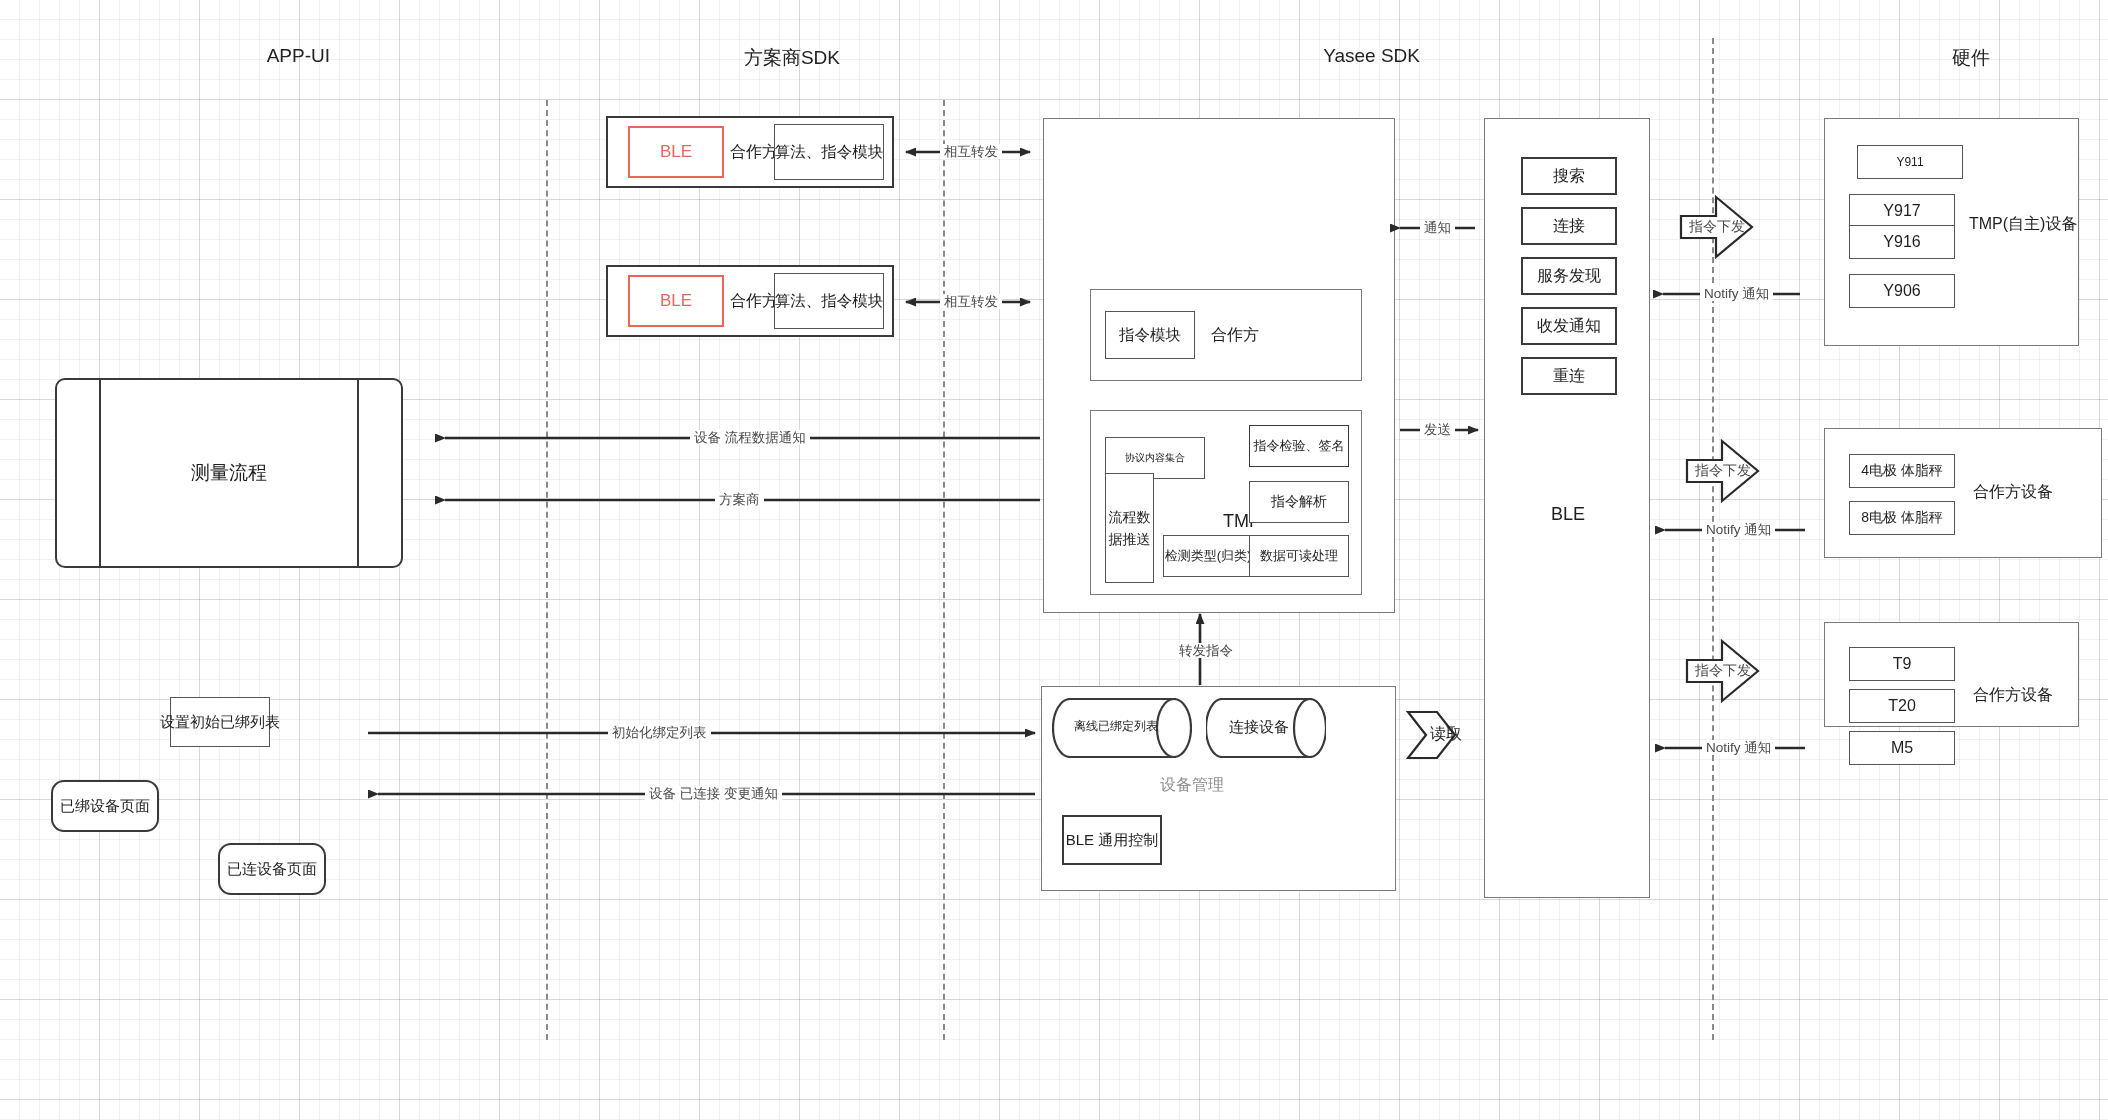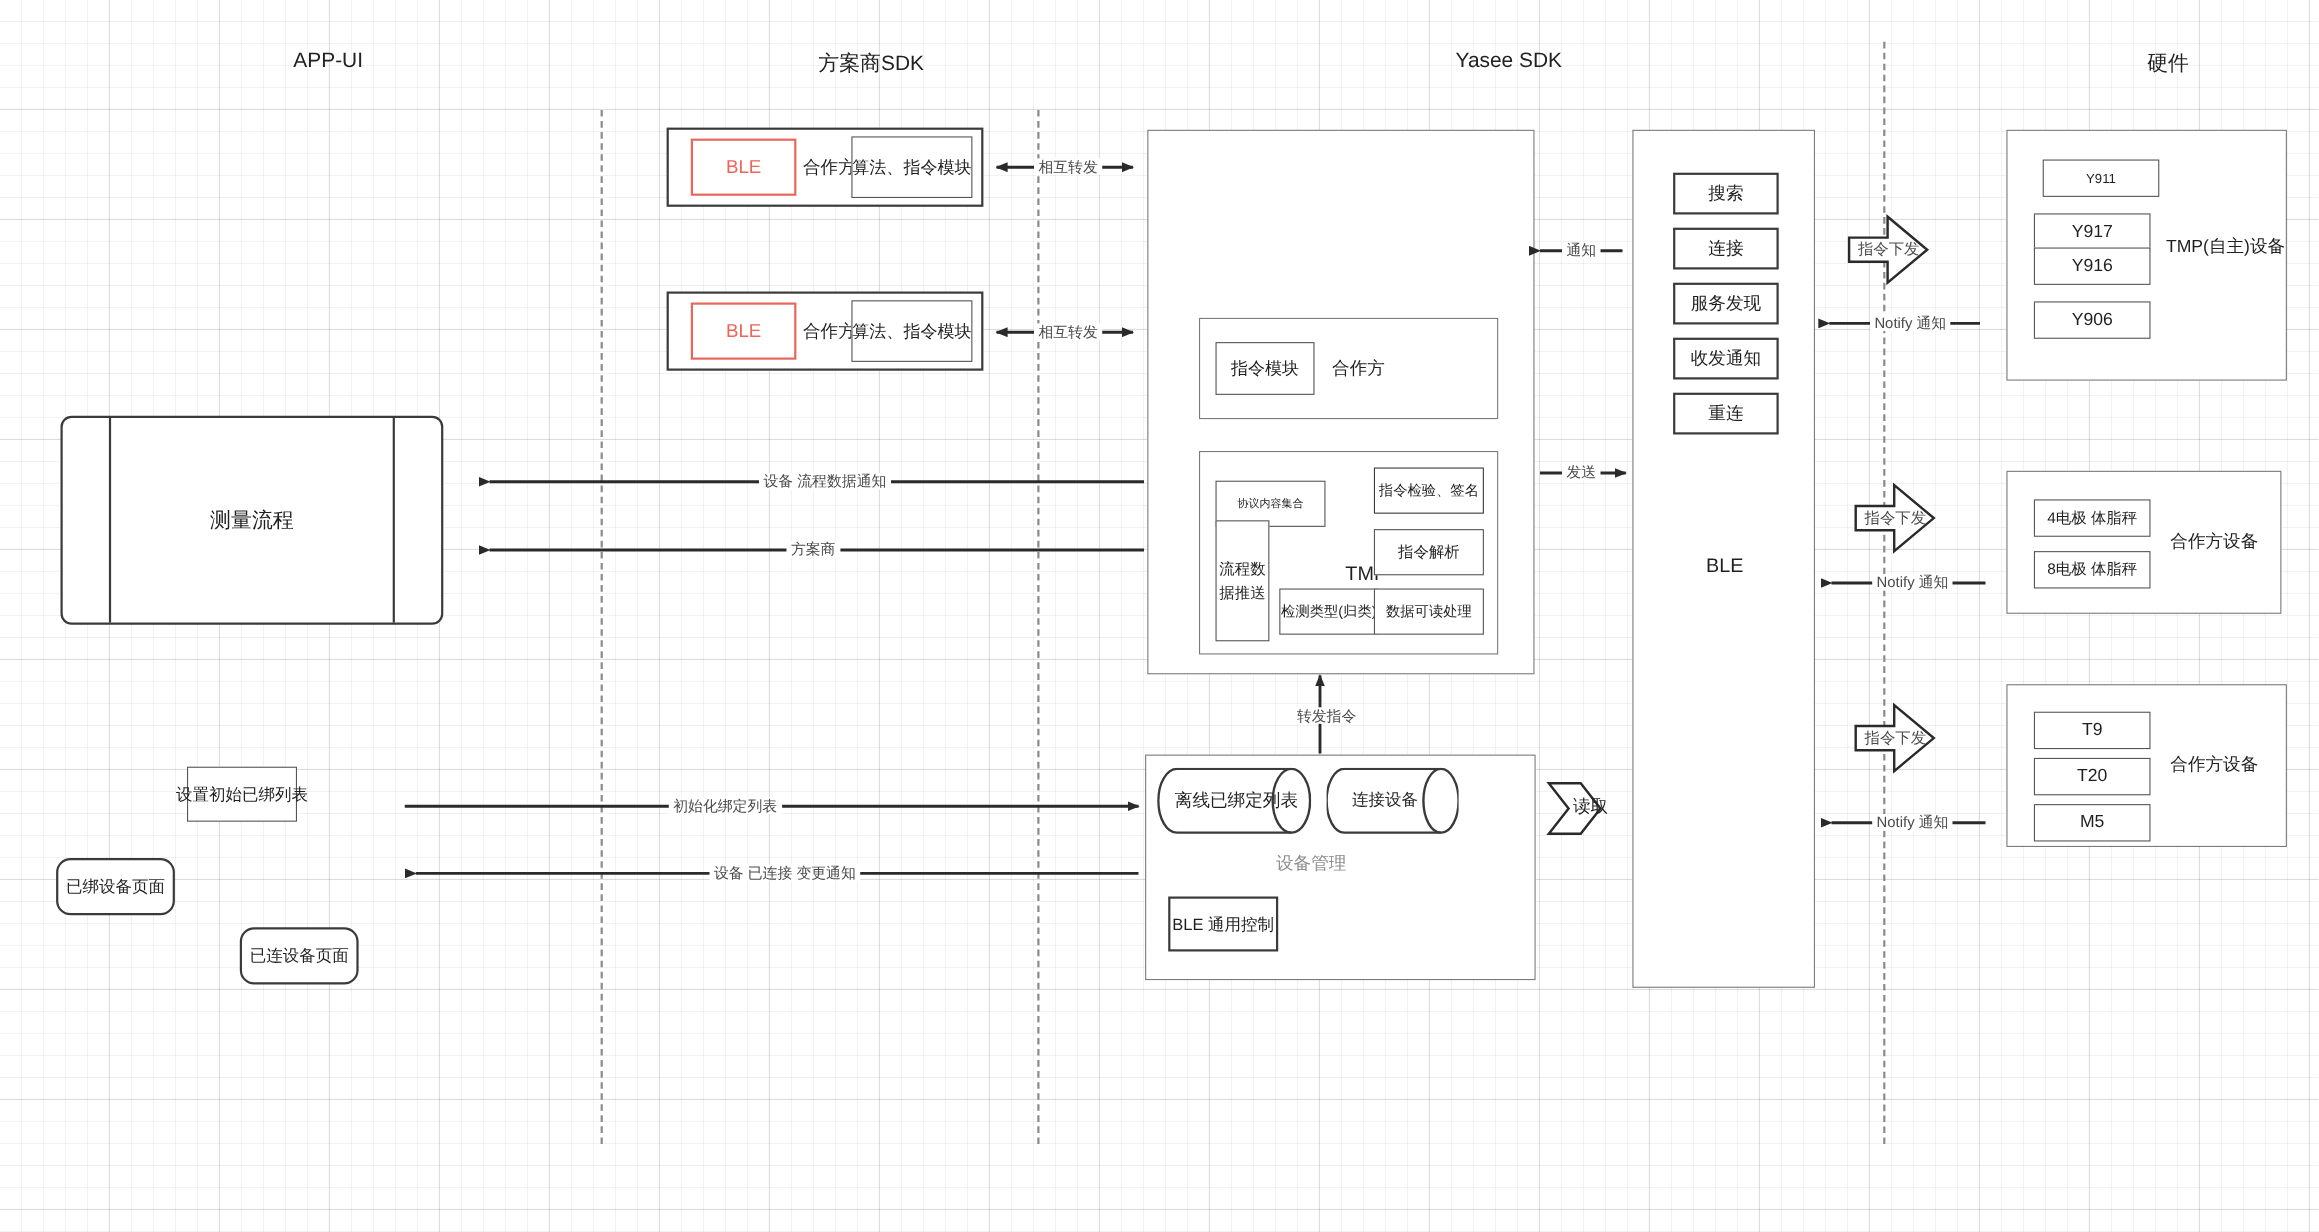--- a/index.html
+++ b/index.html
@@ -157,21 +157,21 @@
     <div class="box thin" style="position:absolute;left:20px;top:128px;width:96px;height:46px;font-size:15px;border-width:2px;border-color:#3a3a3a;">
         <span>BLE 通用控制</span>
       </div>
   </div>
 
   <div class="abs" style="left:1052px;top:698px;width:140px;height:60px;">
     <svg width="140" height="60" viewBox="0 0 140 60">
       <path d="M18 1 H122 A17 29 0 0 1 122 59 H18 A17 29 0 0 1 18 1 Z" fill="#fff" stroke="#3a3a3a" stroke-width="2.2"></path>
       <path d="M122 1 A17 29 0 0 0 122 59" fill="none" stroke="#3a3a3a" stroke-width="2.2"></path>
     </svg>
-    <div class="abs" style="left:0;top:20px;width:128px;text-align:right;font-size:16px;">离线已绑定列表</div>
+    <div class="abs" style="left:0;top:20px;width:128px;text-align:center;font-size:12px;">离线已绑定列表</div>
   </div>
 
   <div class="abs" style="left:1206px;top:698px;width:120px;height:60px;">
     <svg width="120" height="60" viewBox="0 0 120 60">
       <path d="M16 1 H104 A16 29 0 0 1 104 59 H16 A16 29 0 0 1 16 1 Z" fill="#fff" stroke="#3a3a3a" stroke-width="2.2"></path>
       <path d="M104 1 A16 29 0 0 0 104 59" fill="none" stroke="#3a3a3a" stroke-width="2.2"></path>
     </svg>
     <div class="abs" style="left:0;top:20px;width:106px;text-align:center;font-size:15px;">连接设备</div>
   </div>
 
@@ -204,31 +204,31 @@
       </div>
     <div class="box thin" style="position:absolute;left:24px;top:106px;width:104px;height:32px;font-size:16px;">
         <span>Y916</span>
       </div>
     <div class="box thin" style="position:absolute;left:24px;top:155px;width:104px;height:32px;font-size:16px;">
         <span>Y906</span>
       </div>
     <div class="abs label-free" style="left:144px;top:95px;font-size:16px;">TMP(自主)设备</div>
   </div>
 
-  <div class="abs box light" style="left:1824px;top:428px;width:250px;height:130px;display:block;">
+  <div class="abs box light" style="left:1824px;top:428px;width:278px;height:130px;display:block;">
     <div class="box thin" style="position:absolute;left:24px;top:25px;width:104px;height:32px;font-size:14px;">
         <span>4电极 体脂秤</span>
       </div>
     <div class="box thin" style="position:absolute;left:24px;top:72px;width:104px;height:32px;font-size:14px;">
         <span>8电极 体脂秤</span>
       </div>
     <div class="abs label-free" style="left:148px;top:53px;font-size:16px;">合作方设备</div>
   </div>
 
-  <div class="abs box light" style="left:1824px;top:622px;width:255px;height:148px;display:block;">
+  <div class="abs box light" style="left:1824px;top:622px;width:255px;height:105px;display:block;">
     <div class="box thin" style="position:absolute;left:24px;top:24px;width:104px;height:32px;font-size:16px;">
         <span>T9</span>
       </div>
     <div class="box thin" style="position:absolute;left:24px;top:66px;width:104px;height:32px;font-size:16px;">
         <span>T20</span>
       </div>
     <div class="box thin" style="position:absolute;left:24px;top:108px;width:104px;height:32px;font-size:16px;">
         <span>M5</span>
       </div>
     <div class="abs label-free" style="left:148px;top:62px;font-size:16px;">合作方设备</div>

